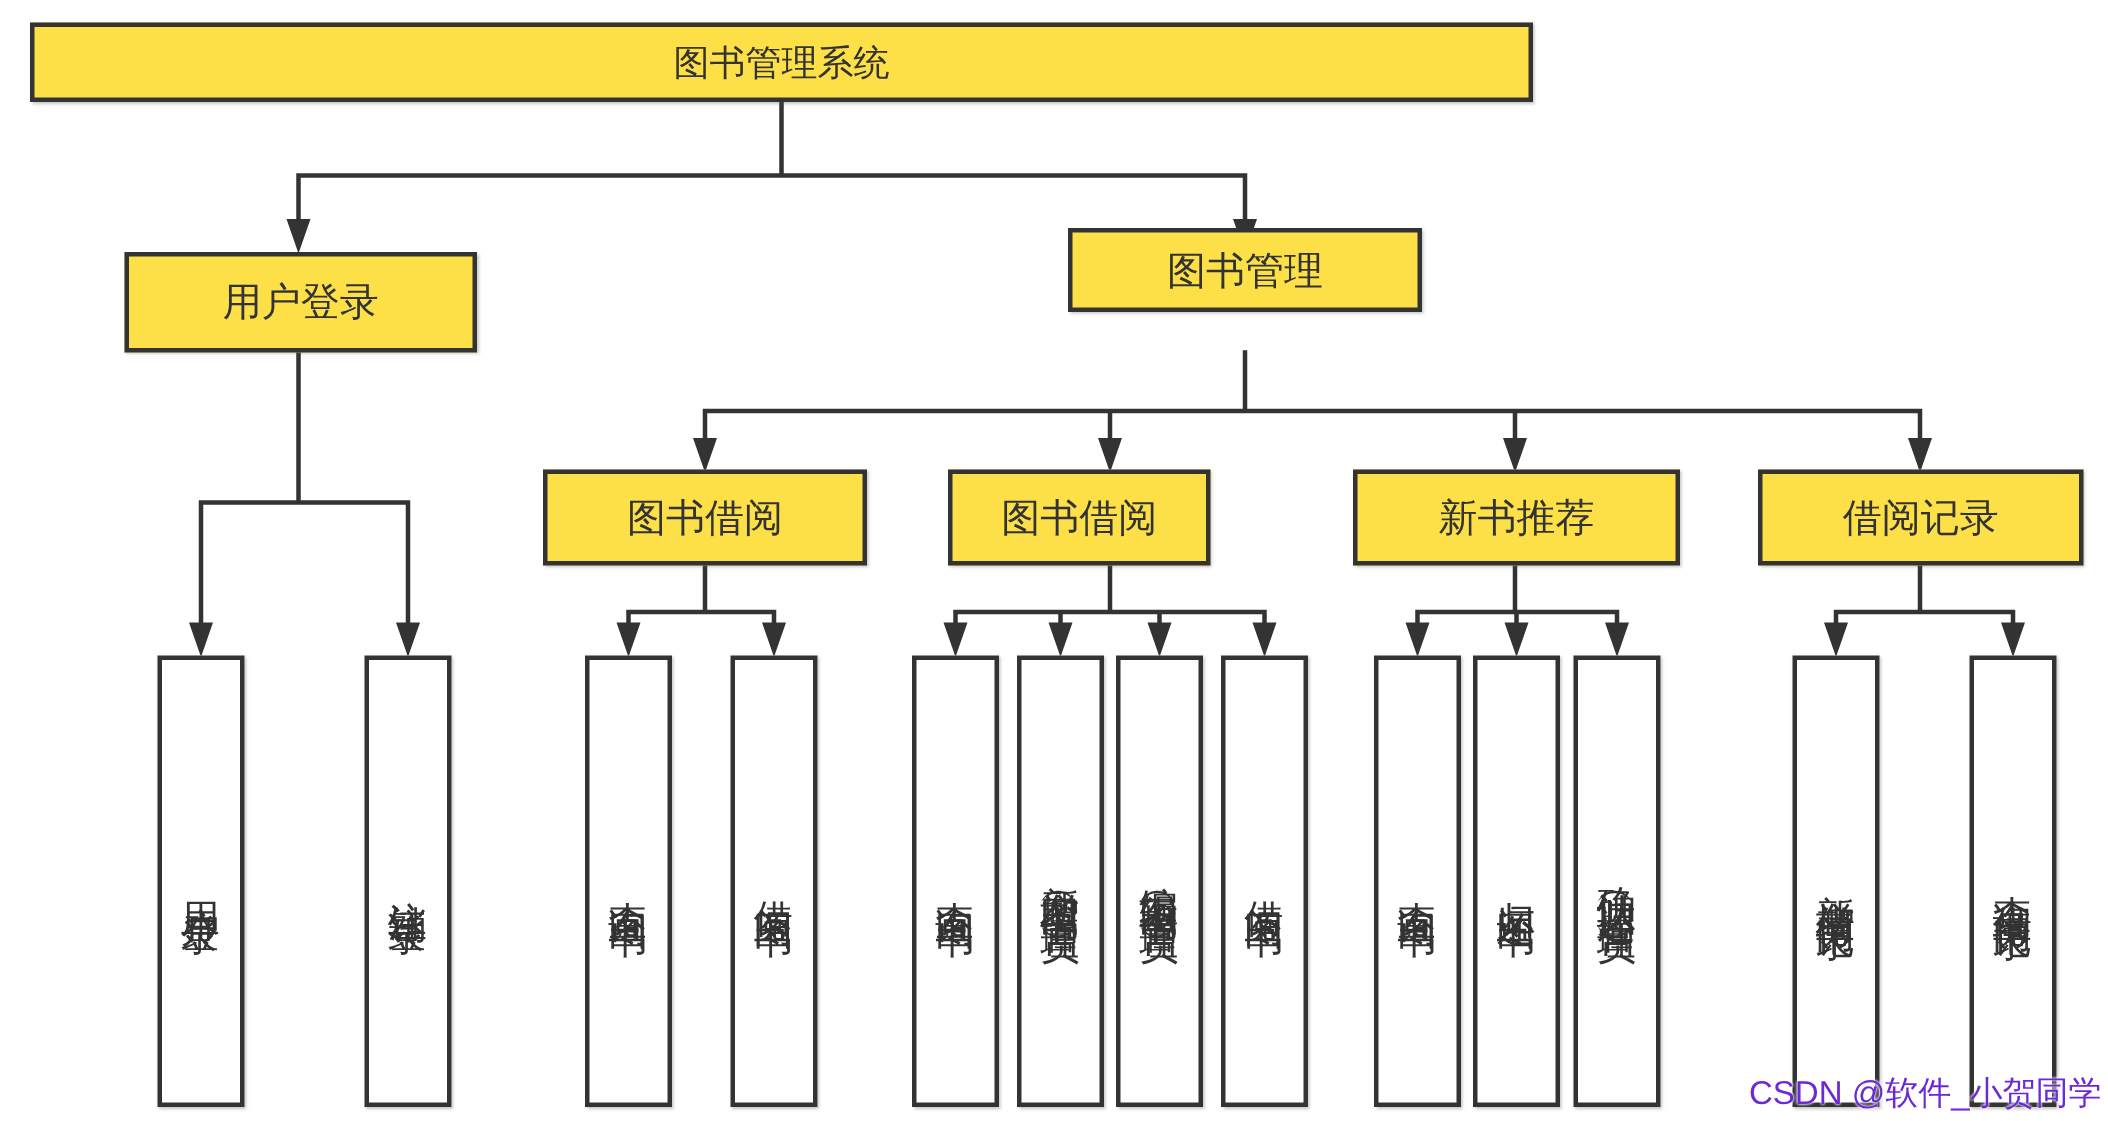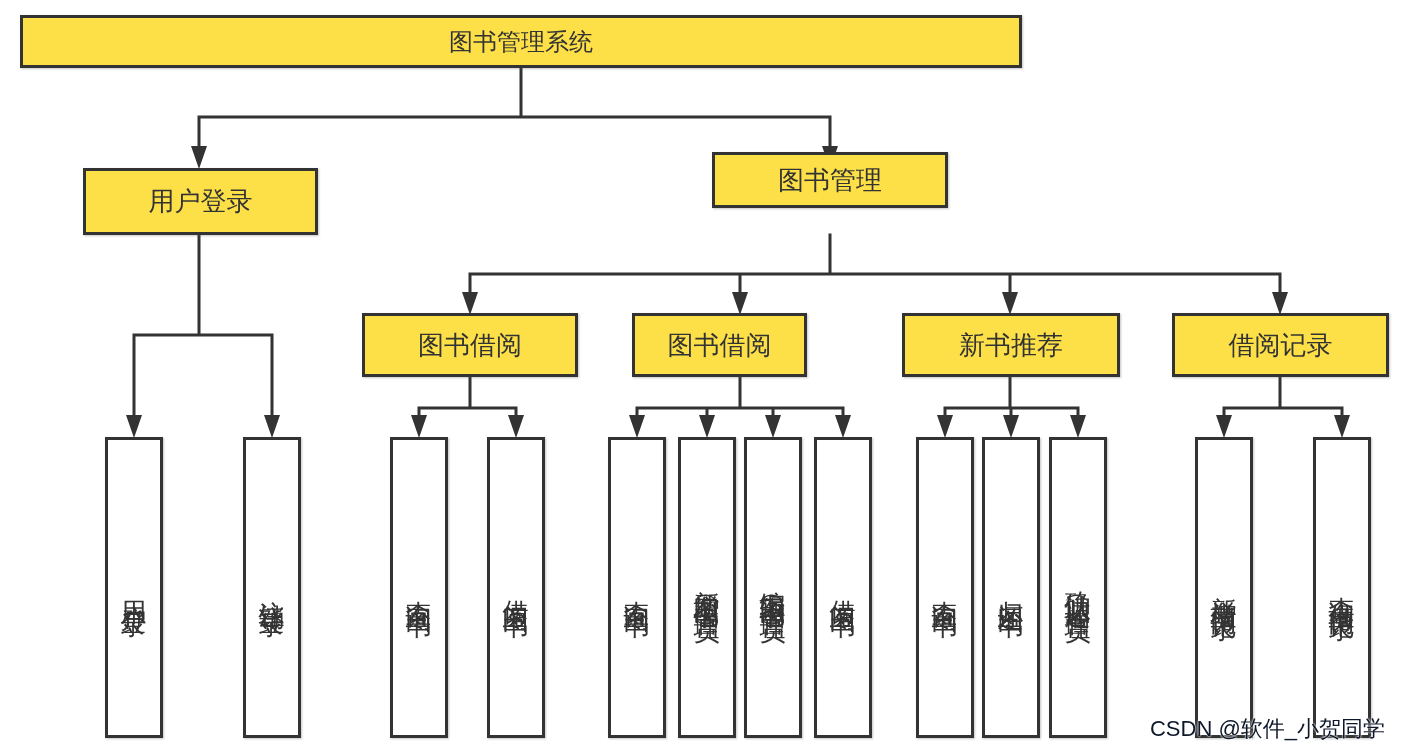--- a/index.html
+++ b/index.html
@@ -25,22 +25,22 @@
     color:#333333;
     box-shadow:1px 1px 2px rgba(90,90,90,.35);
     top:437px;width:58px;height:301px;
   }
   .vnode .vtext{
     writing-mode:vertical-rl;text-orientation:mixed;
     font-size:26px;letter-spacing:4px;line-height:1;
     white-space:nowrap;
   }
   .watermark{
-    position:absolute;right:20px;bottom:3px;z-index:3;
-    font-size:22px;color:#0f172a;white-space:nowrap;
+    position:absolute;right:4px;bottom:3px;z-index:3;
+    font-size:22px;color:#6d28d9;white-space:nowrap;
     text-shadow:0 0 2px #ffffff,0 0 2px #ffffff;
   }
 </style>
 </head>
 <body>
 
 <div id="canvas">
 
   <svg class="connectors" width="1405" height="747" viewBox="0 0 1405 747" aria-hidden="true">
     <path fill="none" stroke="#333333" stroke-width="3" stroke-linecap="square" d="

